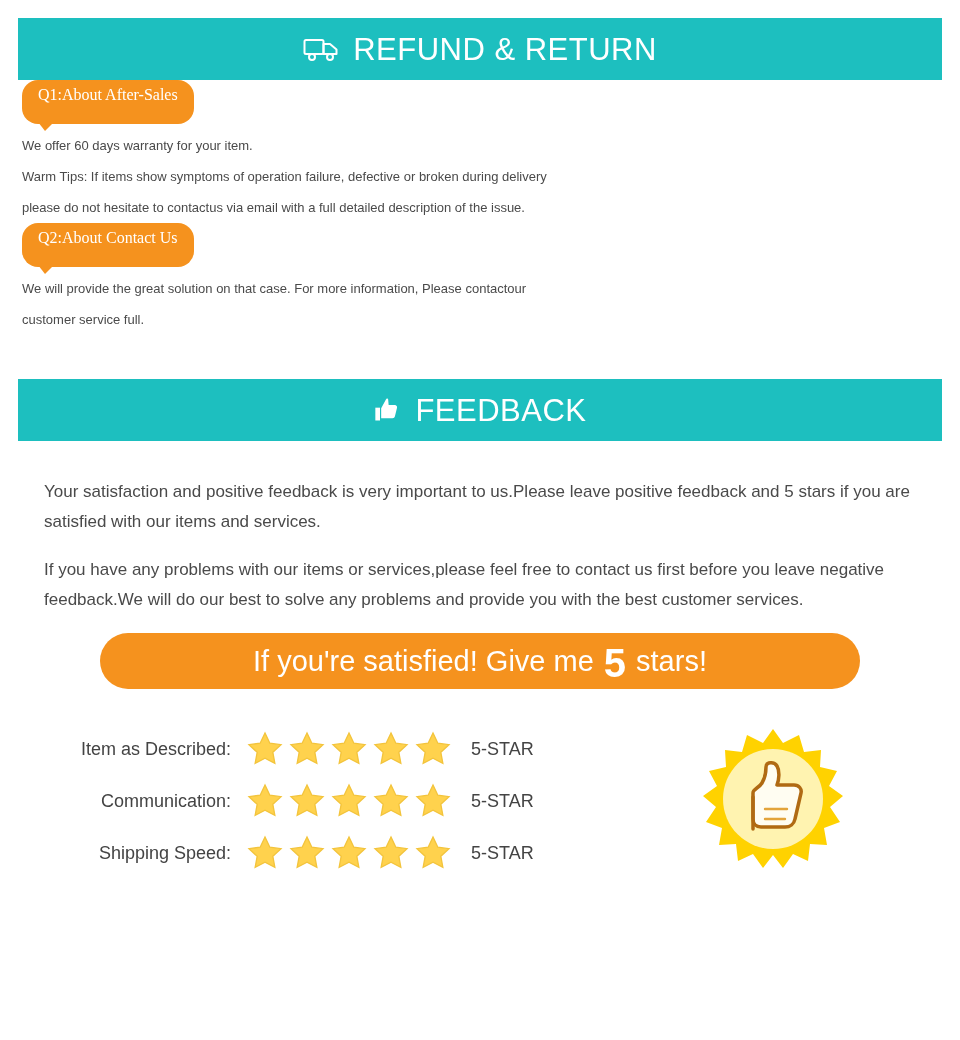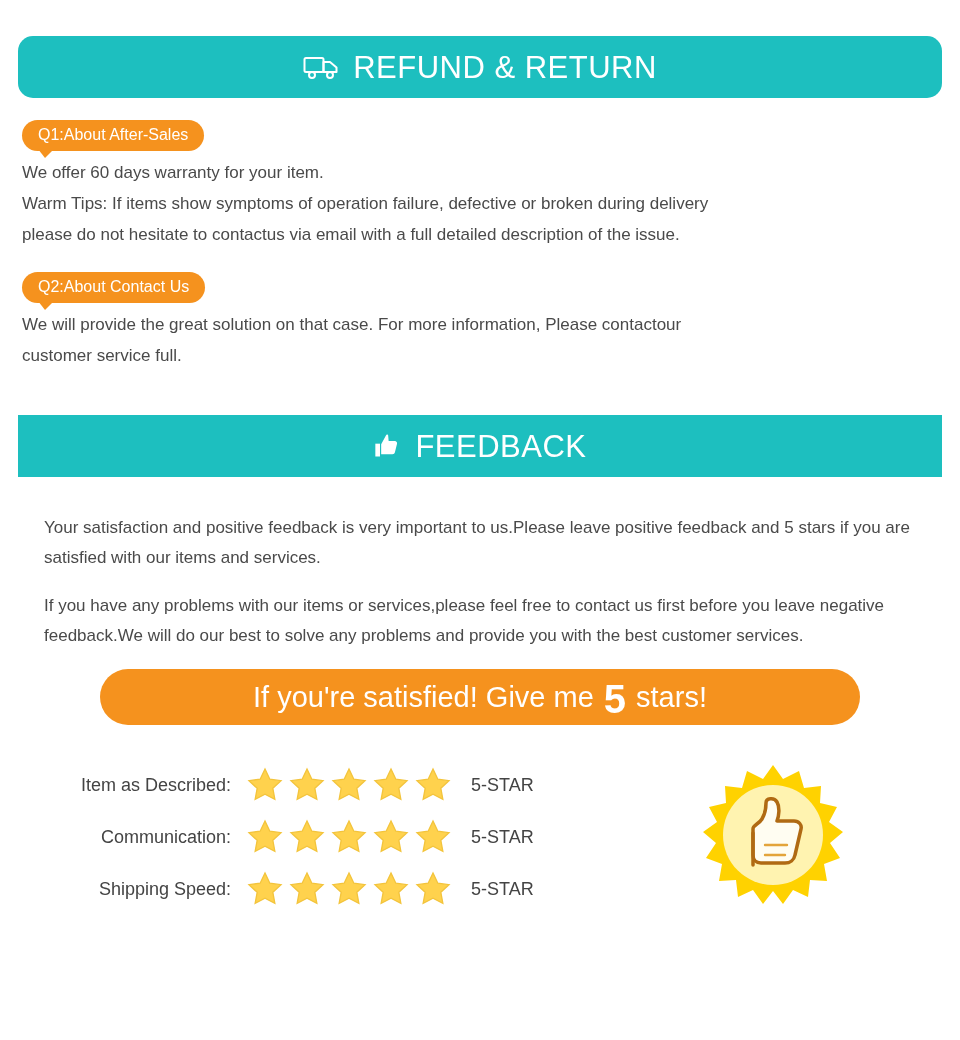--- a/index.html
+++ b/index.html
@@ -32,51 +32,51 @@
     font-size: 31px;
     font-weight: 400;
     line-height: 1;
   }
   .banner .bicon {
     display: inline-flex;
     align-items: center;
     justify-content: center;
   }
 
-  #refund-banner { margin-top: 36px; border-radius: 15px; }
+  #refund-banner { margin-top: 18px; }
   #feedback-banner { margin-top: 0; }
 
   
   .qa-wrap {
     padding: 0 22px;
   }
   .tag {
     display: inline-block;
     position: relative;
     background: #F5921E;
     color: #ffffff;
     font-size: 16px;
-    padding: 7px 16px 8px 16px;
+    padding: 7px 16px 21px 16px;
     border-radius: 16px;
-    margin-top: 22px;
     margin-bottom: 6px;
     line-height: 1;
+    font-family: Liberation Serif, serif;
   }
   .tag::after {
     content: "";
     position: absolute;
     left: 16px;
     bottom: -7px;
     width: 0; height: 0;
     border-left: 7px solid transparent;
     border-right: 9px solid transparent;
     border-top: 9px solid #F5921E;
   }
   .qa-line {
-    font-size: 17px;
+    font-size: 13px;
     color: #4a4a4a;
     line-height: 31px;
     margin: 0;
     font-weight: 300;
   }
 
   
   .fb-wrap {
     padding: 0 44px;
     margin-top: 36px;

